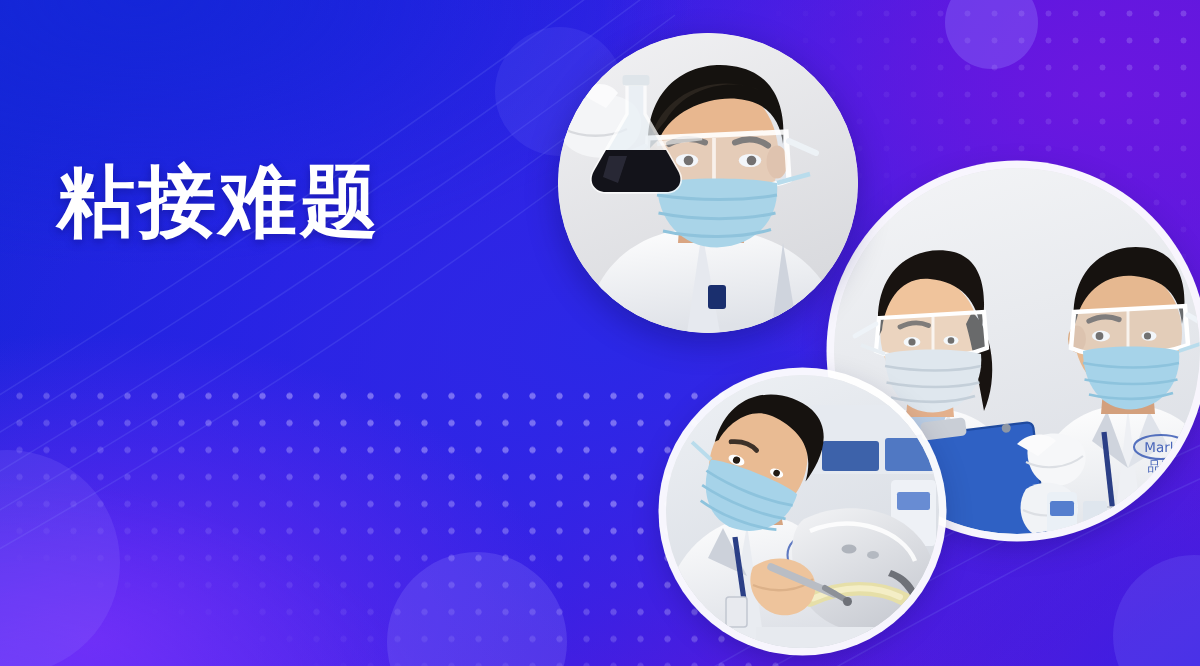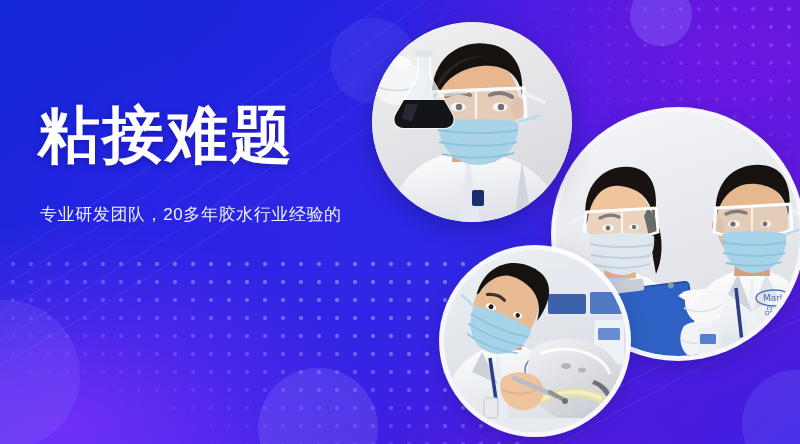--- a/index.html
+++ b/index.html
@@ -101,21 +101,21 @@
 
   
   .copy {
     position: absolute;
     left: 38px;
     top: 100px;
     width: 360px;
   }
   .headline {
     color: #ffffff;
-    font-size: 62px;
+    font-size: 52px;
     line-height: 70px;
     font-weight: bold;
     letter-spacing: 2px;
     margin: 0;
     text-shadow: 0 2px 6px rgba(10,10,80,0.35);
     white-space: nowrap;
   }
   .headline-2-wrap {
     position: relative;
     display: inline-block;
@@ -458,16 +458,15 @@
         <path d="M 106 142 L 120 150" stroke="#8d9198" stroke-width="4" stroke-linecap="round"></path>
         <circle cx="121" cy="151" r="3" fill="#6e7178"></circle>
 
         <rect x="60" y="168" width="130" height="20" fill="#e7eaef"></rect>
       </g>
     </svg>
   </div>
 
   <div class="copy">
     <div class="headline">粘接难题</div>
-    <div class="subtitle">专业研发团队，20多年胶水行业经验的</div>
   </div>
 
 </div>
 
 </body></html>

